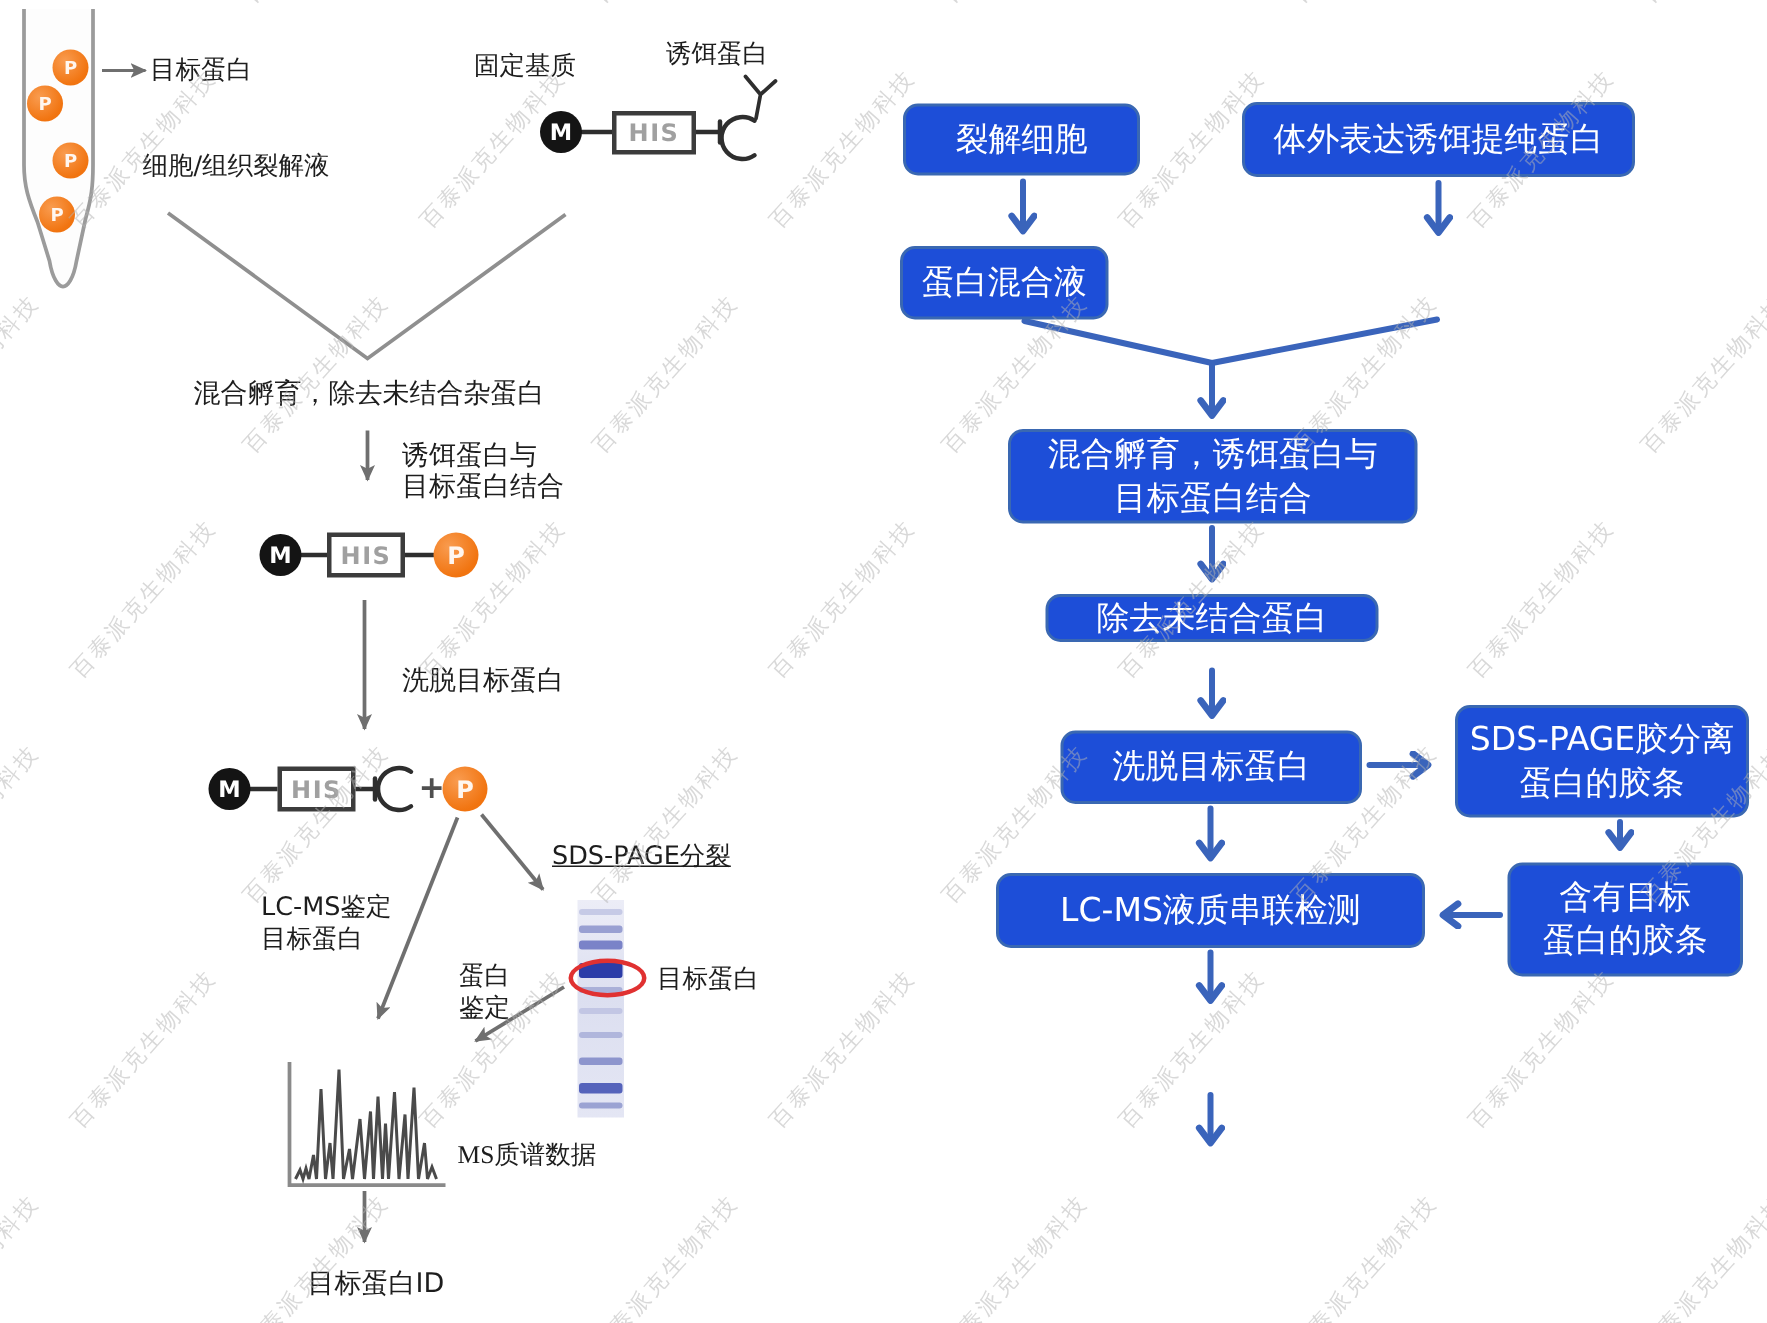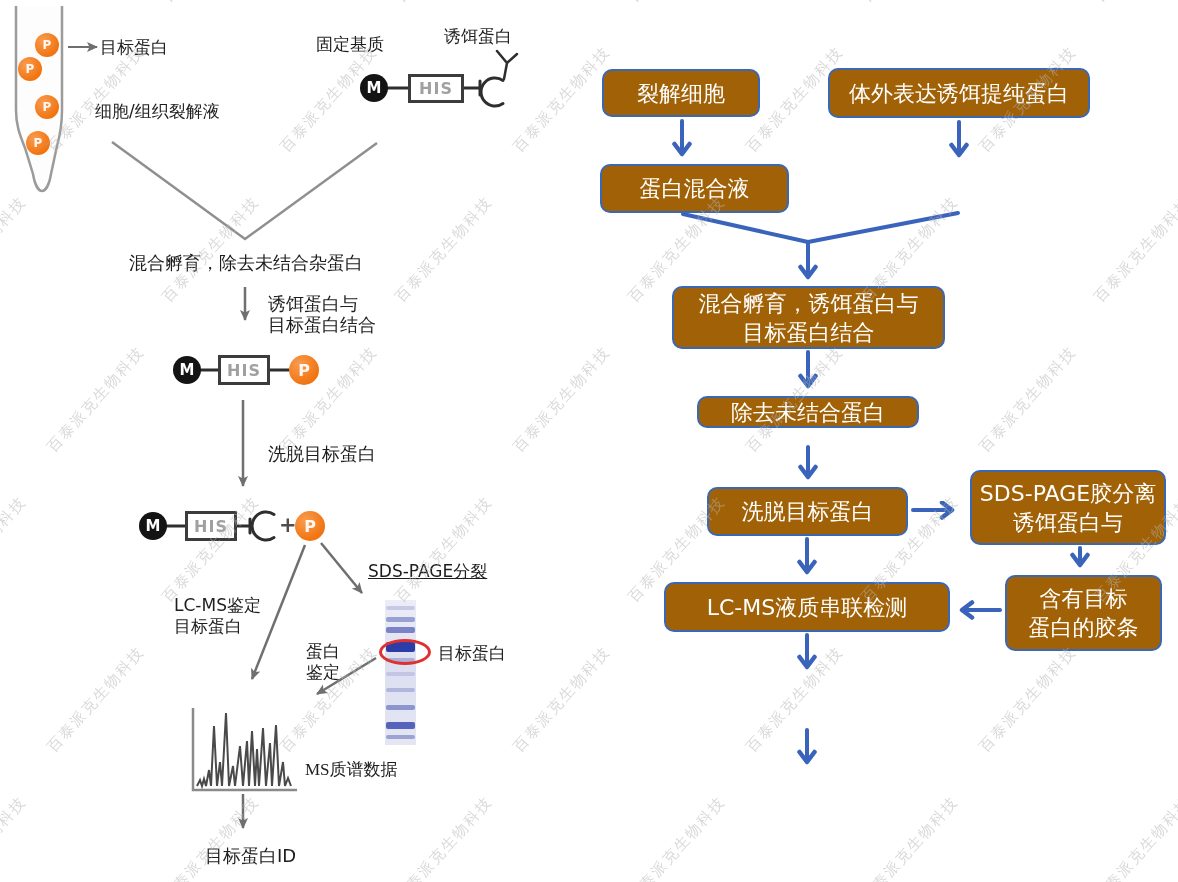--- a/index.html
+++ b/index.html
@@ -17,21 +17,21 @@
         background:radial-gradient(circle at 35% 32%,#f99c50 0%,#f17410 70%);
         color:rgba(255,255,255,.92);font-weight:bold;display:flex;align-items:center;justify-content:center;z-index:2;}
   .pball.small{width:24px;height:24px;font-size:12px;}
   .pball.mid{width:30px;height:30px;font-size:16px;}
   .plus{position:absolute;color:#4f4f4f;font-size:21px;font-weight:bold;z-index:2;}
   .gel{position:absolute;left:385px;top:600px;width:31px;height:145px;z-index:2;
        background:linear-gradient(180deg,#ecedf7 0%,#dcdff0 45%,#e4e6f4 100%);}
   .band{position:absolute;left:1px;right:1px;border-radius:2px;}
   .gel-circle{position:absolute;left:379px;top:639px;width:46px;height:20px;border:3px solid #e03131;
        border-radius:50%;z-index:3;}
-  .fbox{position:absolute;background:#a16207;border:2px solid #3a68b2;border-radius:10px;color:#fff;
+  .fbox{position:absolute;background:#1d4ed8;border:2px solid #3a68b2;border-radius:10px;color:#fff;
         font-size:22px;line-height:29px;display:flex;align-items:center;justify-content:center;
         text-align:center;white-space:pre-line;box-sizing:border-box;z-index:2;}
   .wm{position:absolute;z-index:4;color:#b3b3b3;opacity:.5;font-size:15px;letter-spacing:2px;
       white-space:nowrap;transform:rotate(-48deg);pointer-events:none;}
 </style>
 </head>
 <body>
 
 <div class="stage">
 
@@ -148,27 +148,27 @@
     <div class="band" style="top:72px;height:4px;background:#c2c6e4;"></div>
     <div class="band" style="top:88px;height:4px;background:#b0b6dc;"></div>
     <div class="band" style="top:105px;height:5px;background:#8d95cd;"></div>
     <div class="band" style="top:122px;height:7px;background:#5563bb;"></div>
     <div class="band" style="top:135px;height:4px;background:#9ba3d3;"></div>
   </div>
   <div class="gel-circle"></div>
 
   <div class="fbox" style="left:602px;top:69px;width:158px;height:48px;">裂解细胞</div>
   <div class="fbox" style="left:828px;top:68px;width:262px;height:50px;">体外表达诱饵提纯蛋白</div>
-  <div class="fbox" style="left:600px;top:164px;width:189px;height:49px;">蛋白混合液</div>
+  <div class="fbox" style="left:600px;top:164px;width:139px;height:49px;">蛋白混合液</div>
   <div class="fbox" style="left:672px;top:286px;width:273px;height:63px;">混合孵育，诱饵蛋白与
 目标蛋白结合</div>
   <div class="fbox" style="left:697px;top:396px;width:222px;height:32px;">除去未结合蛋白</div>
   <div class="fbox" style="left:707px;top:487px;width:201px;height:49px;">洗脱目标蛋白</div>
   <div class="fbox" style="left:970px;top:470px;width:196px;height:75px;">SDS-PAGE胶分离
-诱饵蛋白与</div>
+蛋白的胶条</div>
   <div class="fbox" style="left:664px;top:582px;width:286px;height:50px;">LC-MS液质串联检测</div>
   <div class="fbox" style="left:1005px;top:575px;width:157px;height:76px;">含有目标
 蛋白的胶条</div>
 
   <div id="wm-layer">
       <span class="wm" style="left: -90px; top: -60px;">百泰派克生物科技</span>
       <span class="wm" style="left: 143px; top: -60px;">百泰派克生物科技</span>
       <span class="wm" style="left: 376px; top: -60px;">百泰派克生物科技</span>
       <span class="wm" style="left: 609px; top: -60px;">百泰派克生物科技</span>
       <span class="wm" style="left: 842px; top: -60px;">百泰派克生物科技</span>

